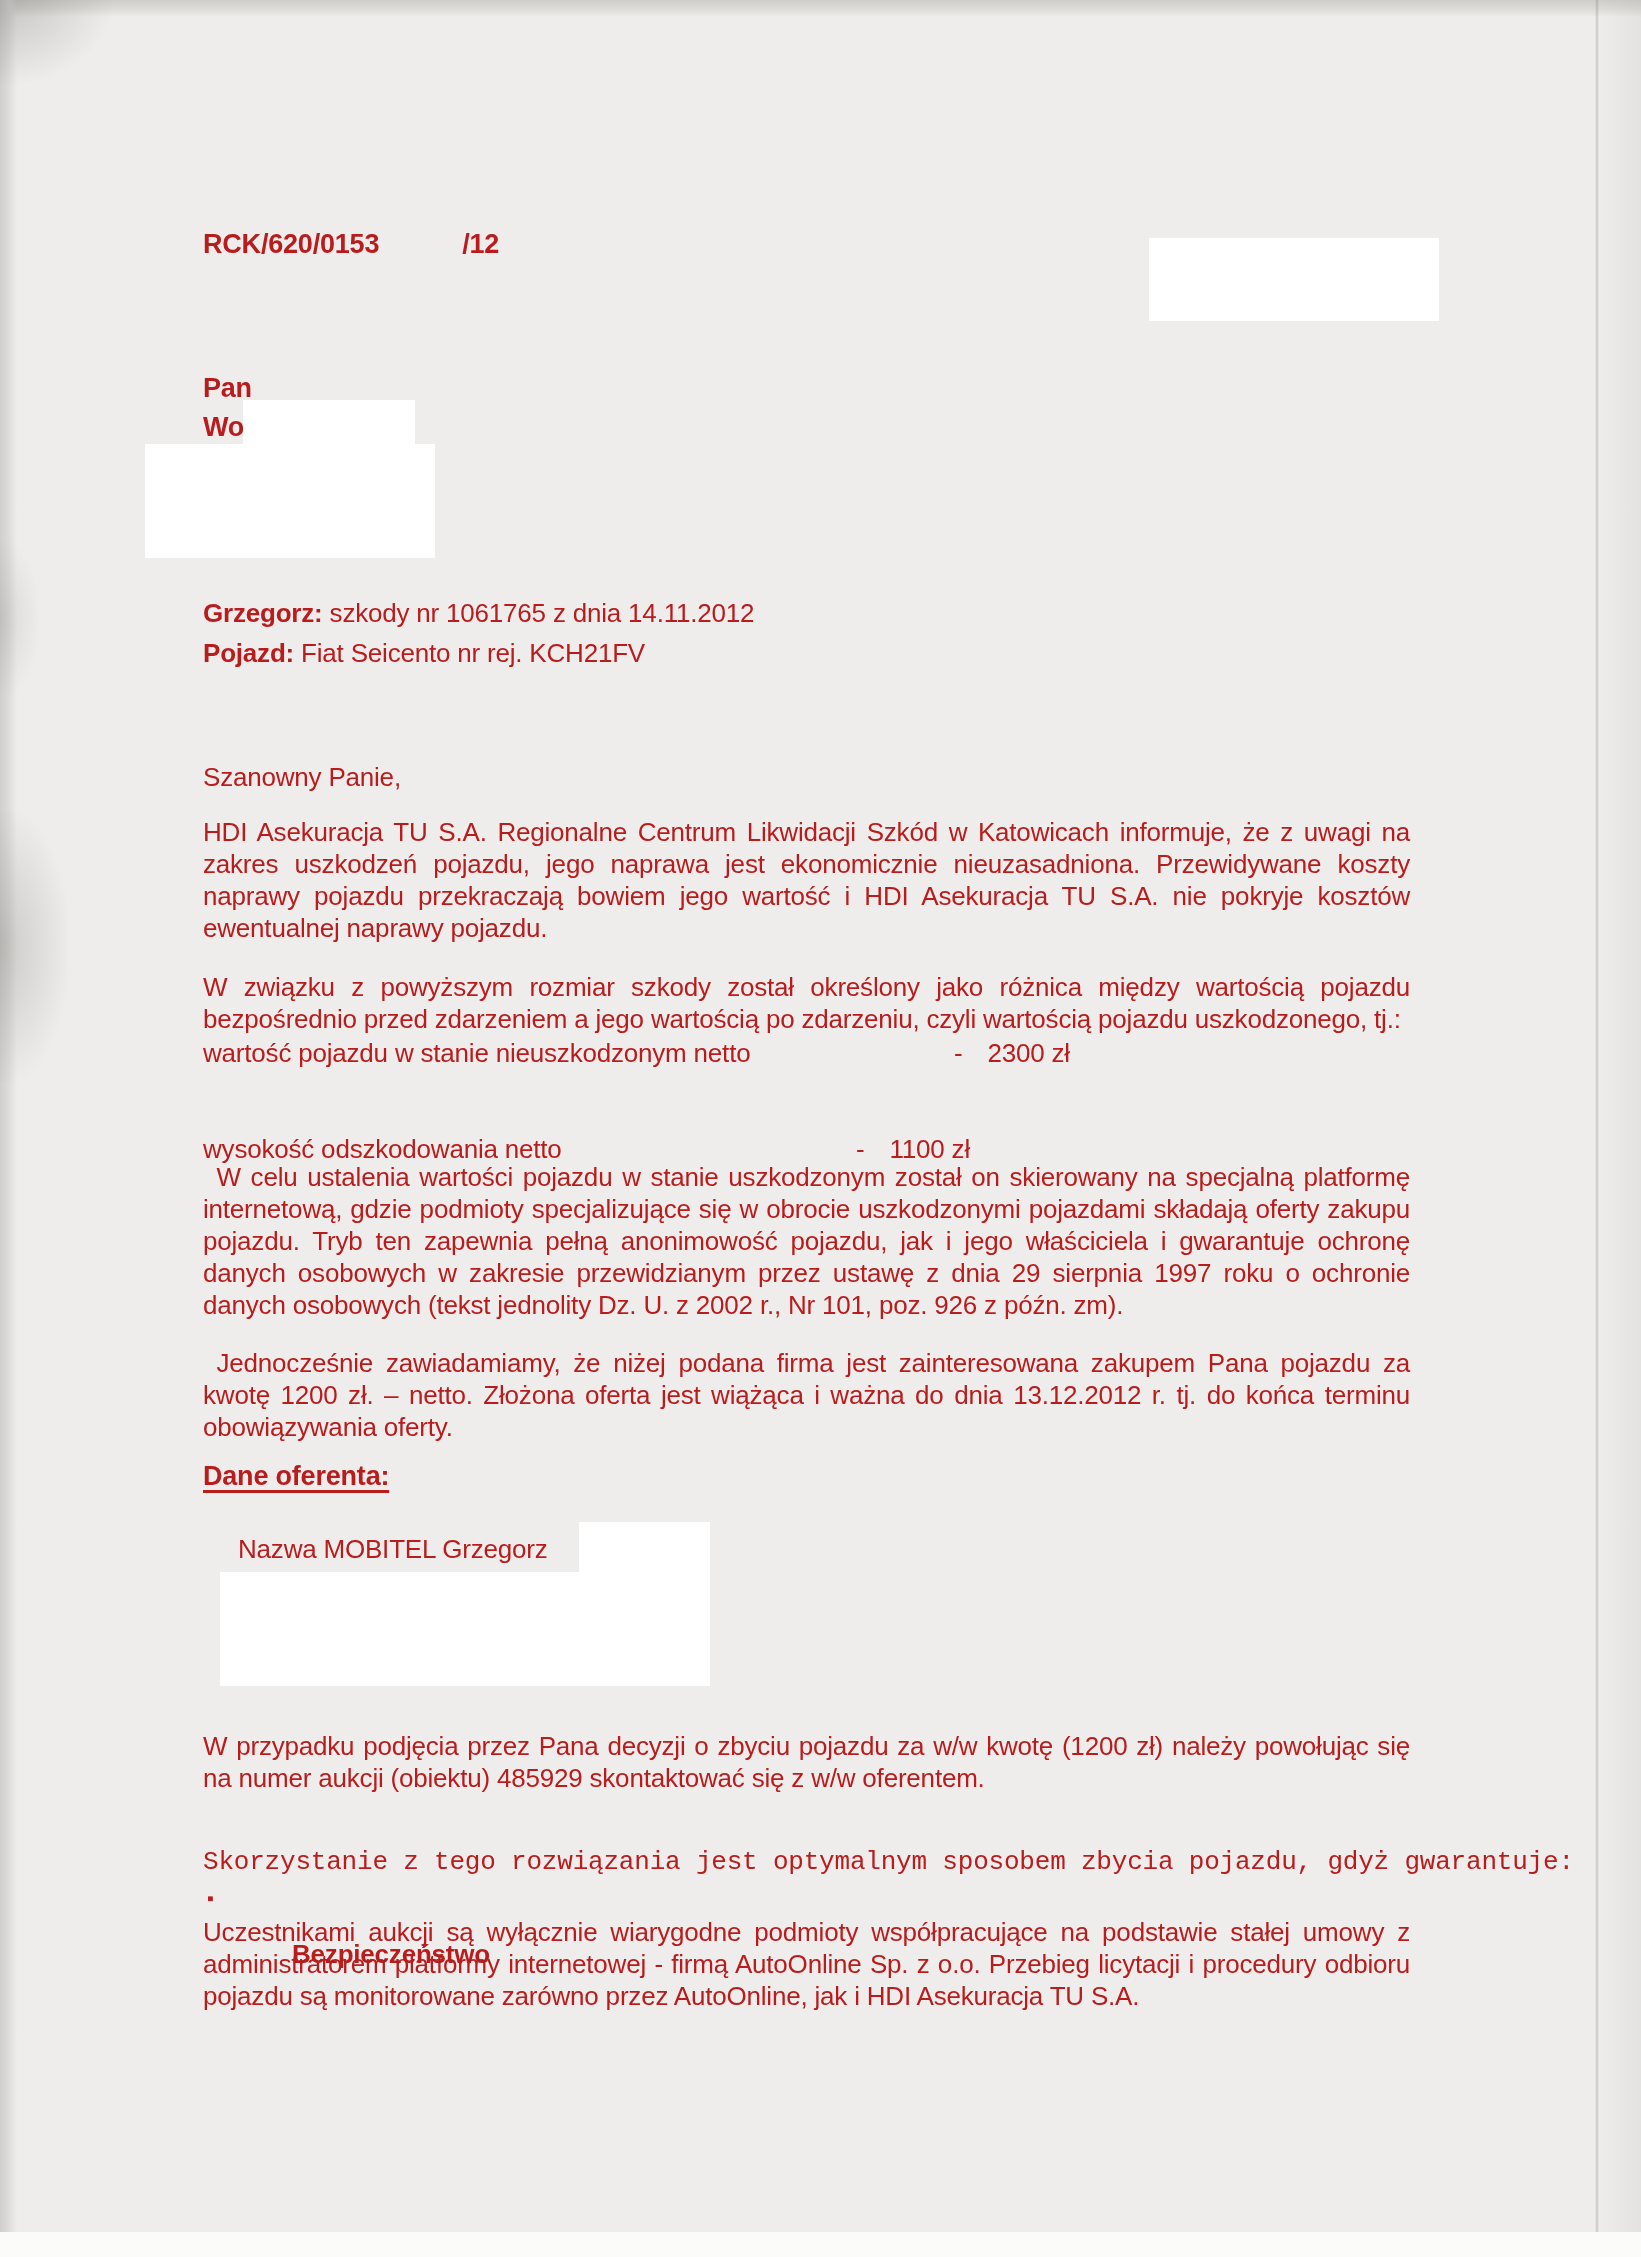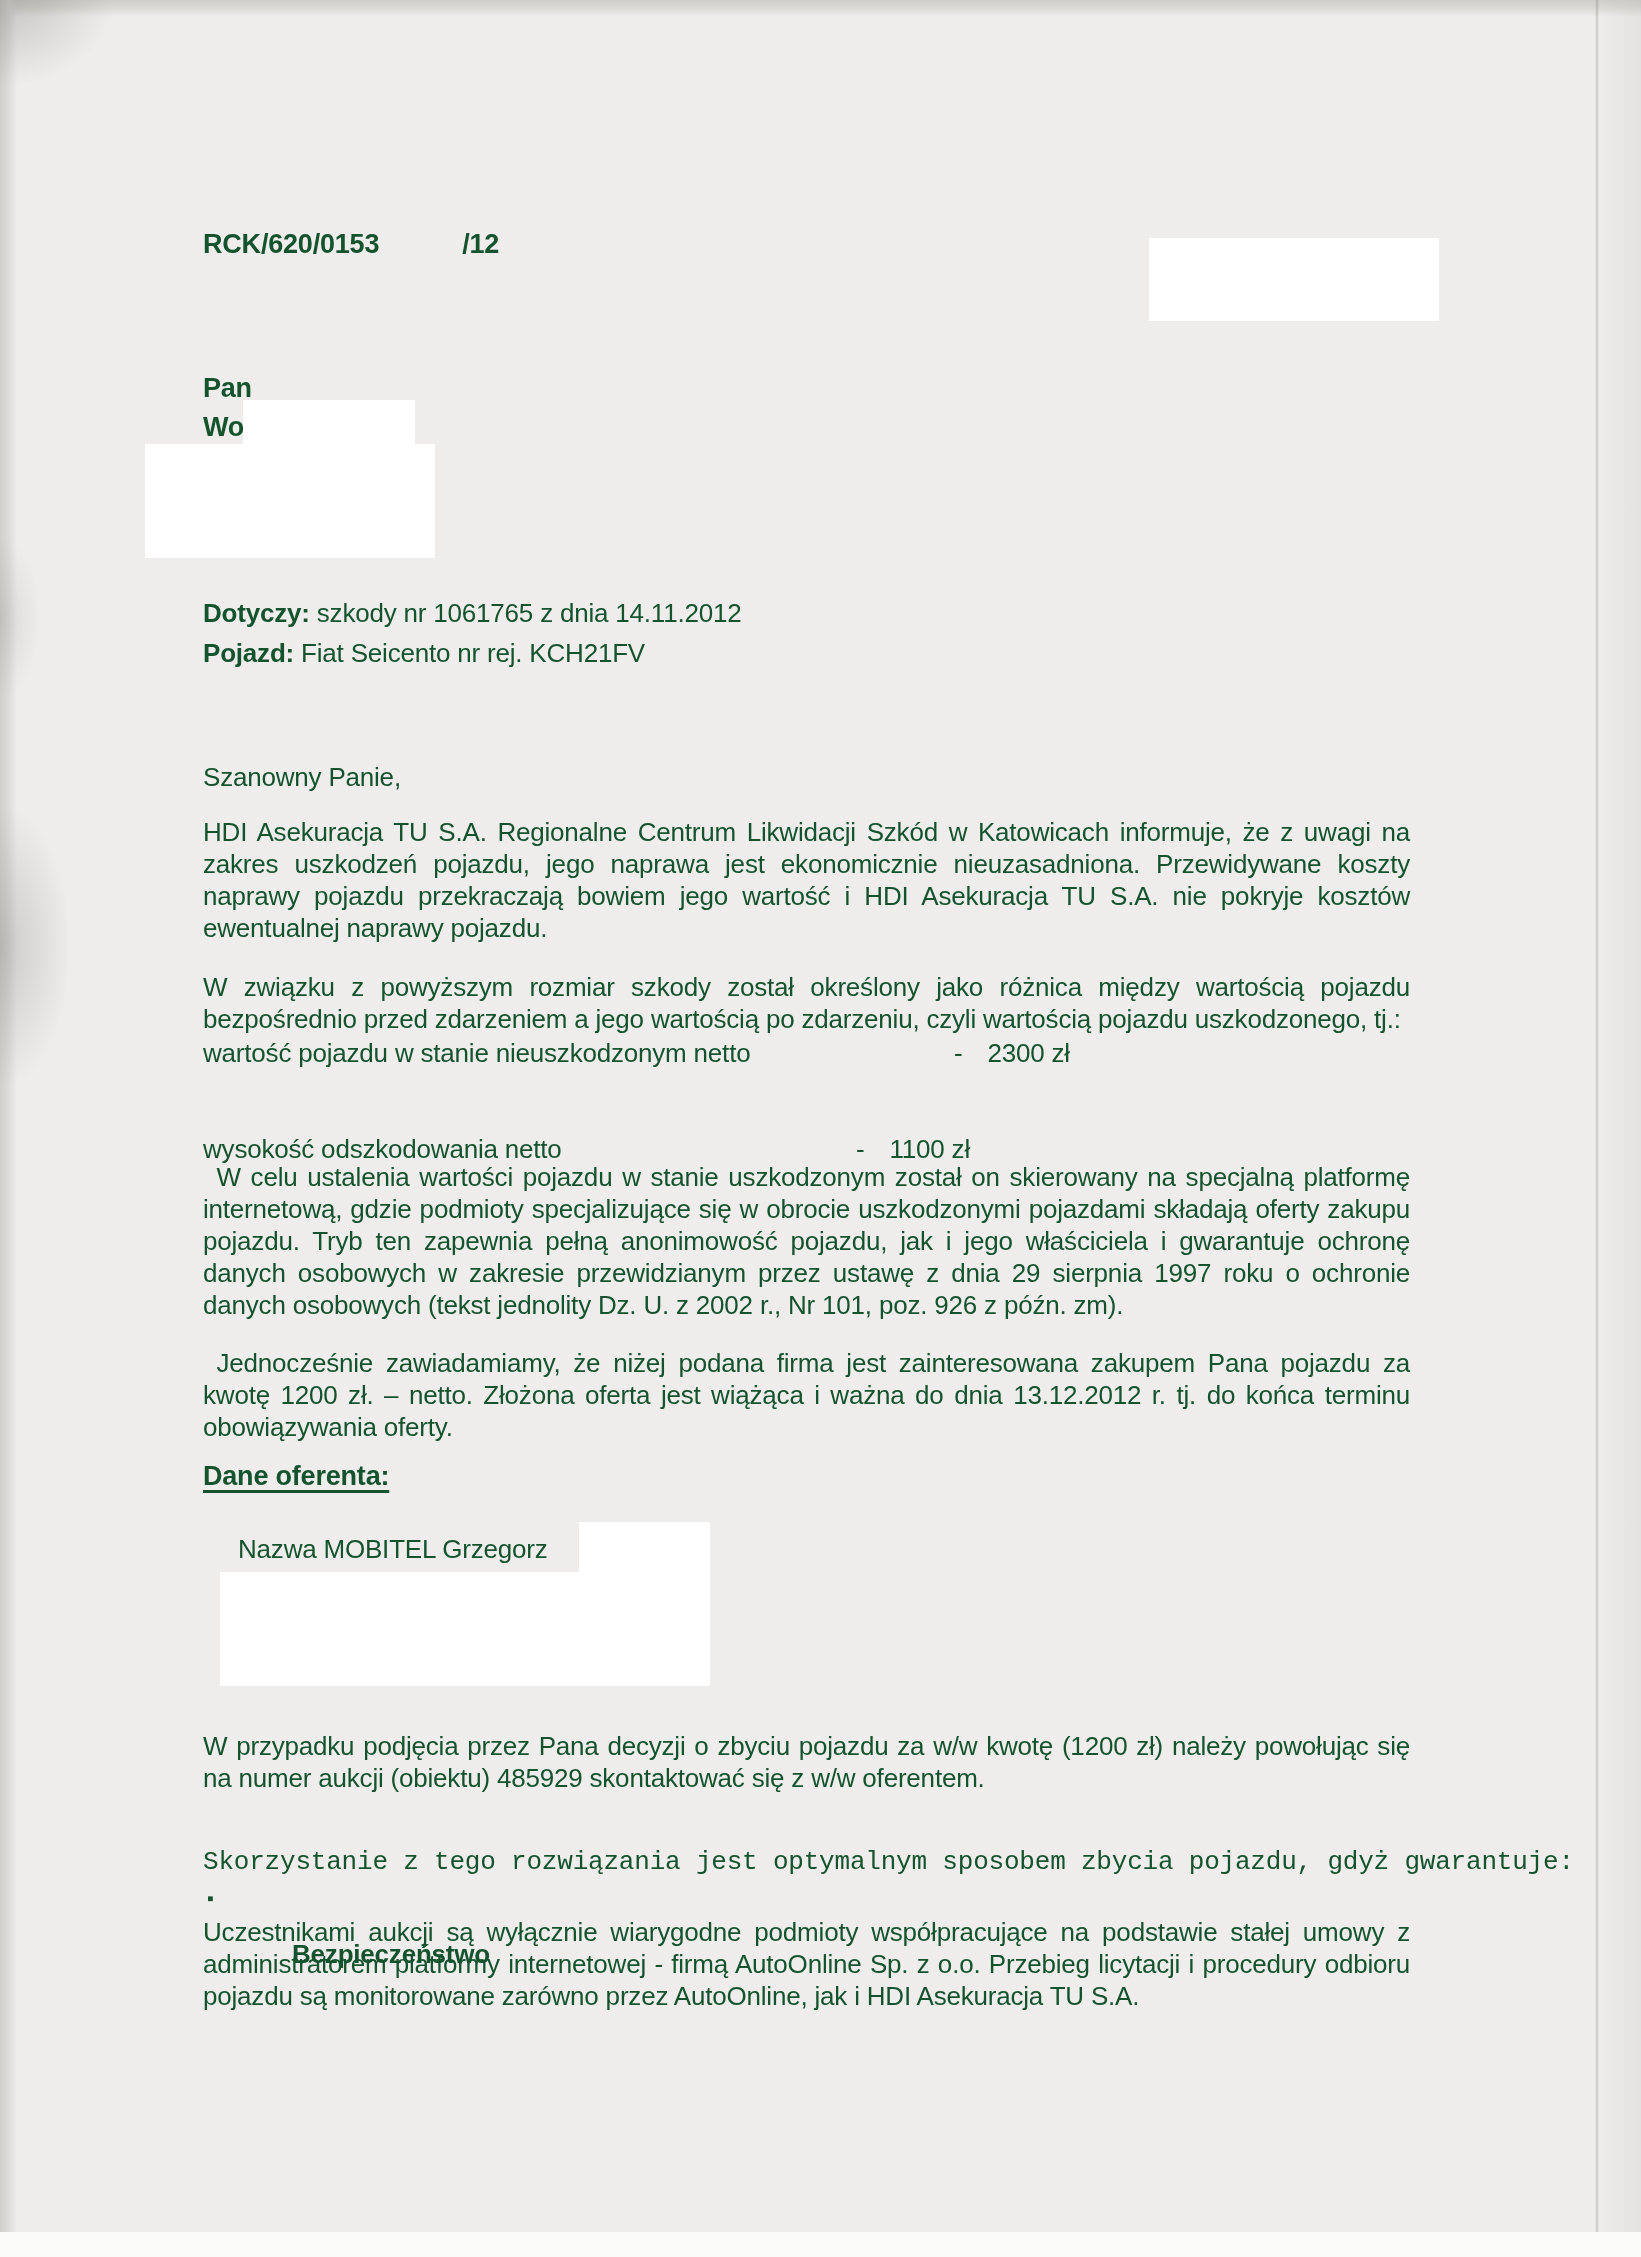--- a/index.html
+++ b/index.html
@@ -5,21 +5,21 @@
 <style>
   html, body { margin: 0; padding: 0; background: #9a9a98; }
   .scan {
     position: relative;
     width: 1641px;
     height: 2257px;
     margin: 0 auto;
     background: #eeedec;
     overflow: hidden;
     font-family: "Liberation Sans", sans-serif;
-    color: #14532d;
+    color: #b91c1c;
   }
   
   .edge-top {
     position: absolute; top: 0; left: 0; right: 0; height: 17.4px;
     background: linear-gradient(180deg, #cfcecb 0%, #dddcd9 55%, rgba(238,237,236,0) 100%);
   }
   .edge-left {
     position: absolute; top: 0; left: 0; bottom: 25px; width: 17.4px;
     background: linear-gradient(90deg, #d0cfcc 0%, #dedddb 55%, rgba(238,237,236,0) 100%);
   }
@@ -86,21 +86,21 @@
   </div>
 
   <div class="redact" style="left:1149px; top:238px; width:290px; height:83px;"></div>
 
   <div class="t hdr b" style="left:203px; top:372px;">Pan</div>
   <div class="t hdr b" style="left:203px; top:411px;">Wojciech</div>
   <div class="redact" style="left:243px; top:400px; width:172px; height:44px;"></div>
   <div class="redact" style="left:145px; top:444px; width:290px; height:114px;"></div>
 
   <div class="t" style="left:203px; top:597px;">
-    <span class="b">Dotyczy:</span>
+    <span class="b">Grzegorz:</span>
     <span>szkody nr 1061765 z dnia 14.11.2012</span>
   </div>
   <div class="t" style="left:203px; top:637px;">
     <span class="b">Pojazd:</span>
     <span>Fiat Seicento nr rej. KCH21FV</span>
   </div>
 
   <div class="t" style="left:203px; top:761px;">Szanowny Panie,</div>
 
   <div class="t para" style="left:203px; top:816px;">HDI Asekuracja TU S.A. Regionalne Centrum Likwidacji Szkód w Katowicach informuje, że z uwagi na zakres uszkodzeń pojazdu, jego naprawa jest ekonomicznie nieuzasadniona. Przewidywane koszty naprawy pojazdu przekraczają bowiem jego wartość i HDI Asekuracja TU S.A. nie pokryje kosztów ewentualnej naprawy pojazdu.</div>

